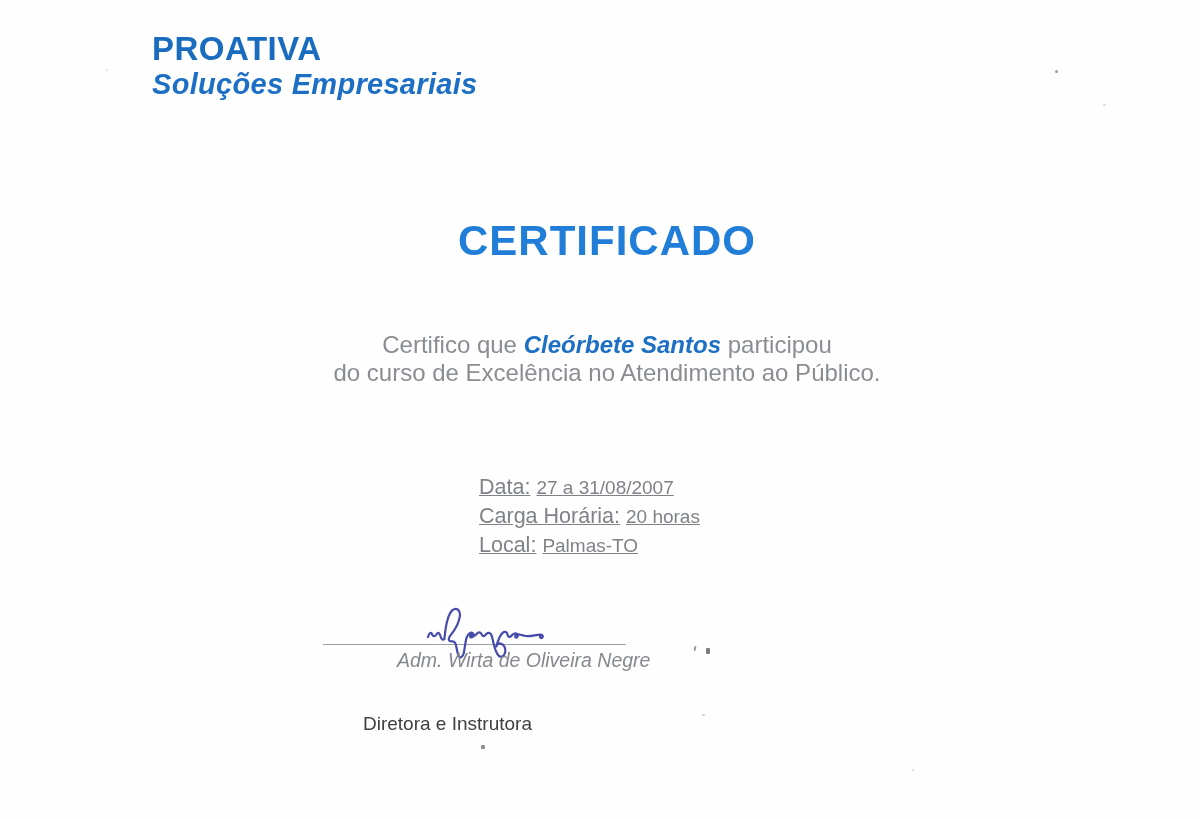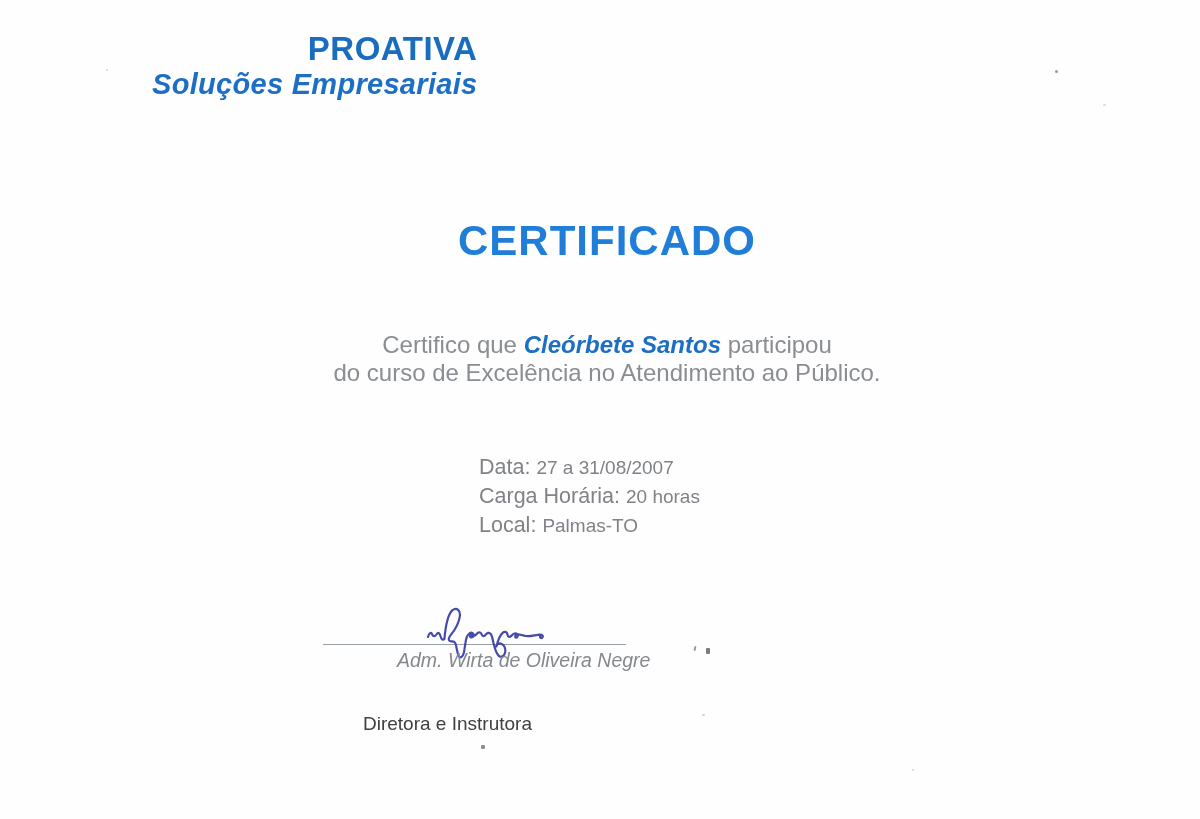--- a/index.html
+++ b/index.html
@@ -21,21 +21,20 @@
     position: absolute;
     left: 152px;
     top: 31px;
   }
   .logo-name {
     font-size: 33px;
     font-weight: bold;
     color: #1a6cbe;
     letter-spacing: 0.5px;
     line-height: 36px;
-    text-align: right;
   }
   .logo-tagline {
     font-size: 29px;
     font-weight: bold;
     font-style: italic;
     color: #1d6fc5;
     line-height: 29px;
     margin-top: 3px;
     letter-spacing: 0.3px;
   }
@@ -68,22 +67,23 @@
   .participant {
     font-weight: bold;
     font-style: italic;
     color: #1d6fc3;
   }
 
   
   .details {
     position: absolute;
     left: 479px;
-    top: 453px;
+    top: 473px;
     color: #7f8287;
+    text-decoration: underline;
   }
   .detail-row {
     height: 29px;
     line-height: 29px;
     white-space: nowrap;
   }
   .detail-label {
     font-size: 21.5px;
   }
   .detail-value {

